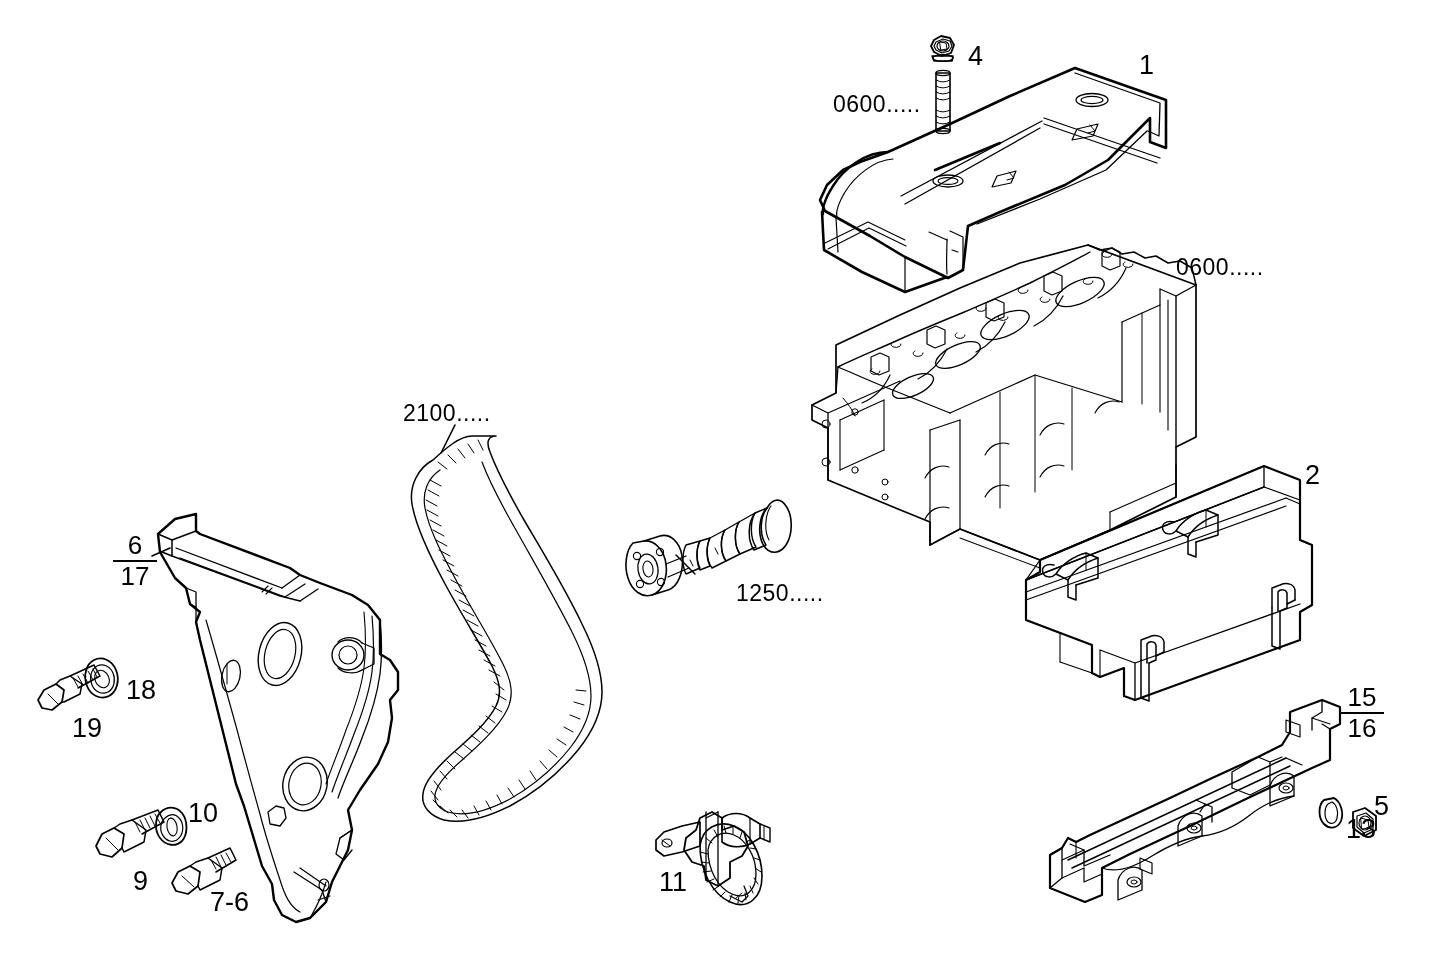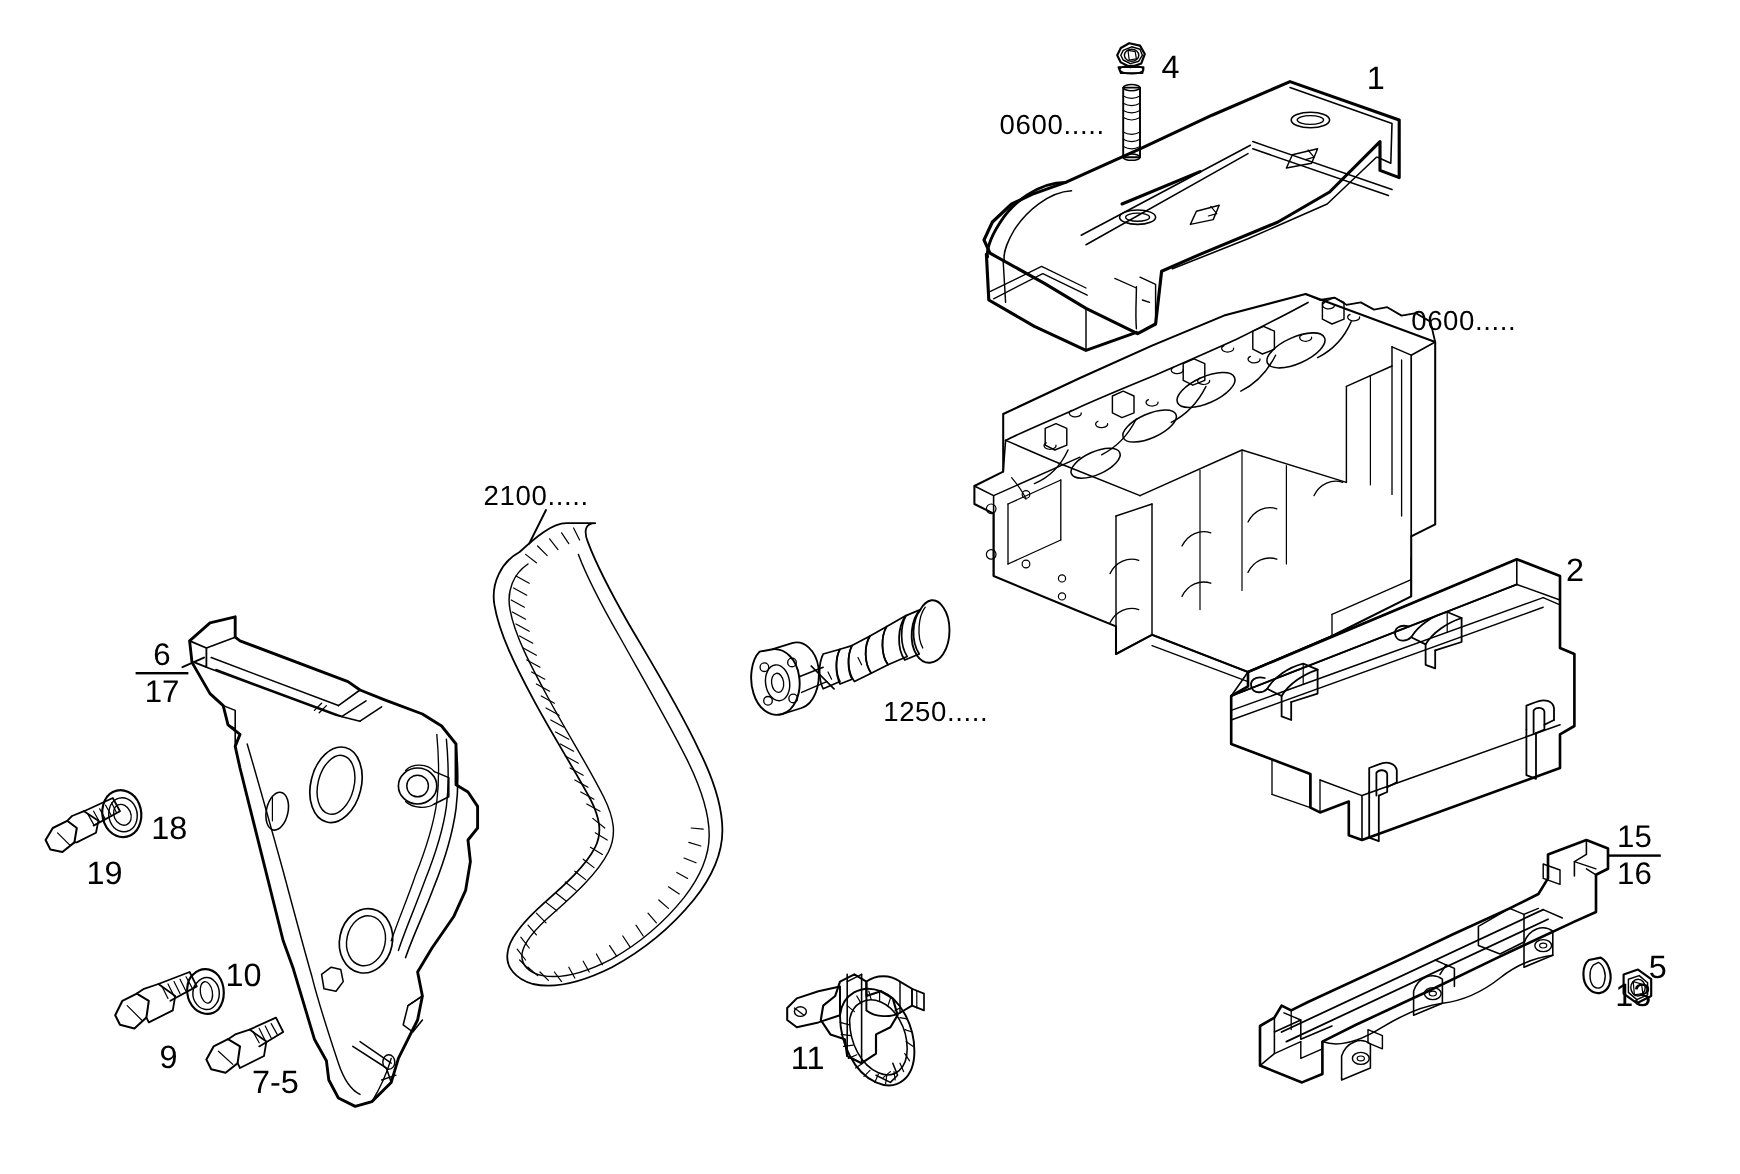--- a/index.html
+++ b/index.html
@@ -587,21 +587,21 @@
 <span class="lbl lbl-code" style="left:700px; top:582px;margin-left:36px;">1250.....</span>
 
 <span class="lbl lbl-num" style="left:126px; top:677px;">18</span>
 
 <span class="lbl lbl-num" style="left:72px; top:715px;">19</span>
 
 <span class="lbl lbl-num" style="left:188px; top:800px;">10</span>
 
 <span class="lbl lbl-num" style="left:133px; top:868px;">9</span>
 
-<span class="lbl lbl-num" style="left:210px; top:889px;">7-5</span>
+<span class="lbl lbl-num" style="left:210px; top:889px;">7-6</span>
 
 <span class="lbl lbl-num" style="left:659px; top:869px;">11</span>
 
 <span class="lbl lbl-num" style="left:1346px; top:816px;text-align:center;">13</span>
 
 <span class="lbl lbl-num" style="left:1374px; top:793px;">5</span>
 
 <div class="frac" style="left:113px; top:532px; width:44px;">
   <span class="num">6</span>
   <span class="bar"></span>

